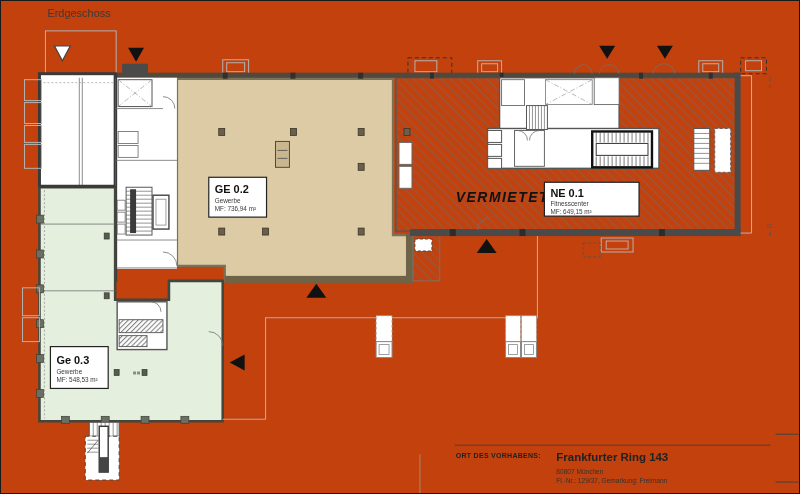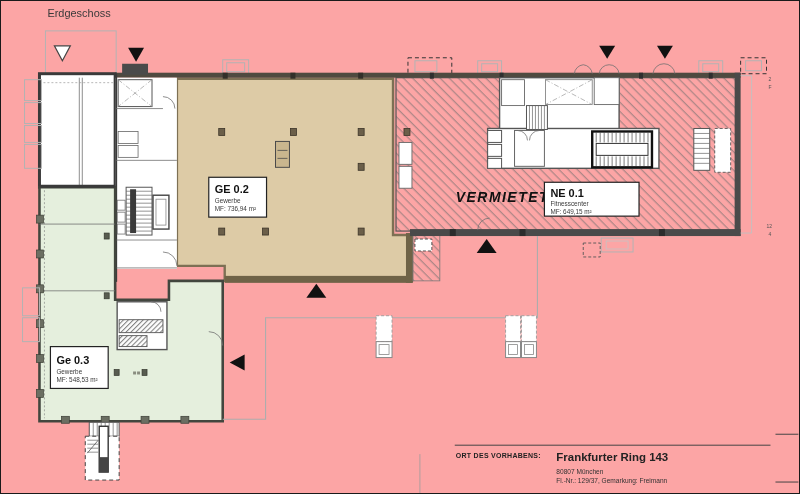--- a/index.html
+++ b/index.html
@@ -1,17 +1,17 @@
 <!DOCTYPE html>
 <html><head>
 <meta charset="utf-8">
 <style>
   html,body{margin:0;padding:0;background:#fff;}
   body{font-family:"Liberation Sans",sans-serif;}
-  .sheet{position:relative;width:798px;height:492px;border:1px solid #1a1a1a;background:#fca5a5;overflow:hidden;}
+  .sheet{position:relative;width:798px;height:492px;border:1px solid #1a1a1a;background:#c2410c;overflow:hidden;}
   svg{display:block;}
   text{font-family:"Liberation Sans",sans-serif;fill:#222;}
   .floor-title{font-size:11px;fill:#3a3a3a;}
   .zone-name{font-size:11px;font-weight:bold;fill:#111;}
   .zone-sub{font-size:6.4px;fill:#3a3a3a;}
   .rented{font-size:14px;font-weight:bold;font-style:italic;letter-spacing:1.5px;fill:#111;}
   .tb-label{font-size:7px;font-weight:bold;letter-spacing:.3px;fill:#222;}
   .tb-title{font-size:11.5px;font-weight:bold;fill:#222;}
   .tb-small{font-size:6.6px;fill:#333;}
   .grid-mark{font-size:5px;fill:#555;}

